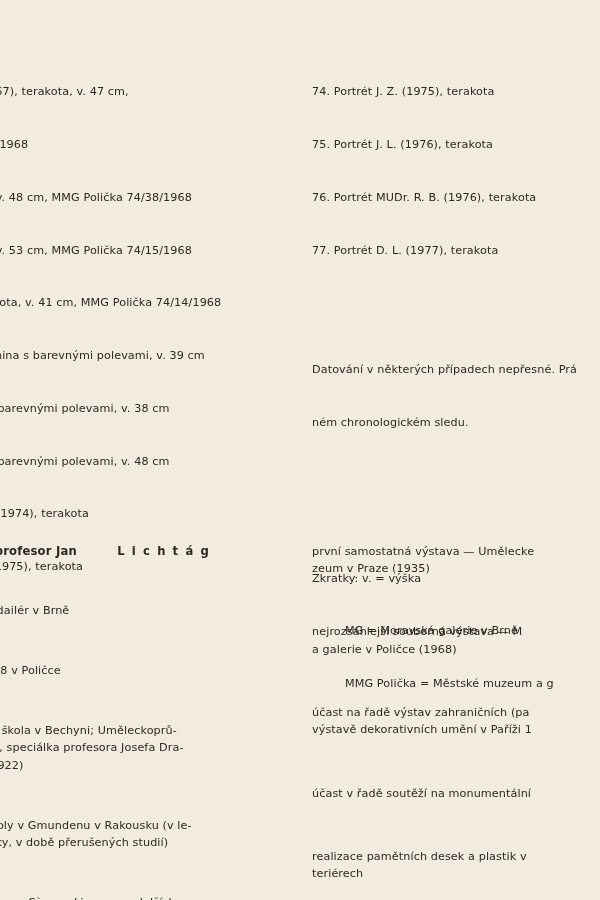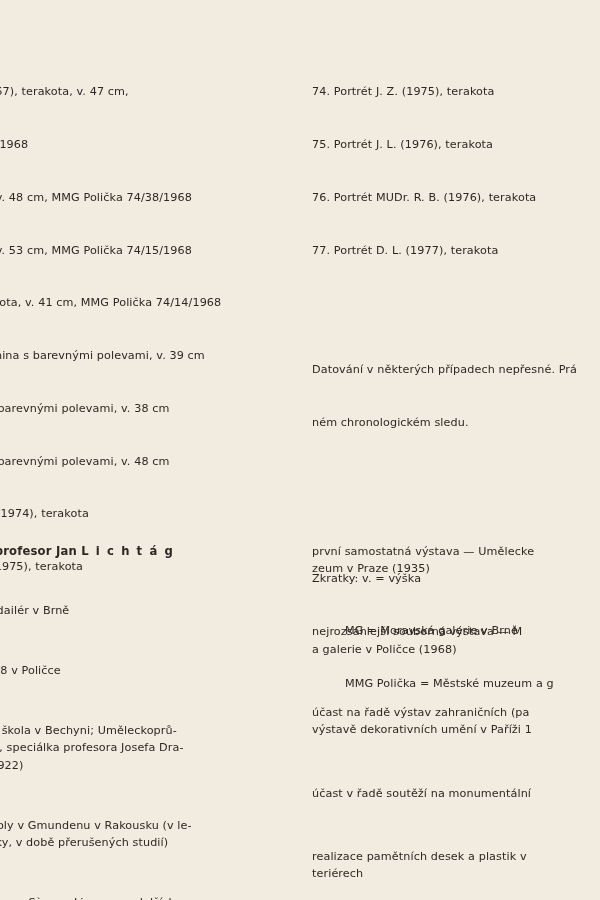--- a/index.html
+++ b/index.html
@@ -80,20 +80,21 @@
     width: 300px;
     line-height: 17.4px;
   }
   #bio-right .para {
     display: block;
     margin-bottom: 11px;
   }
 
   .spaced {
     letter-spacing: 1.6px;
+    margin-left: 36px;
   }
 </style>
 </head>
 <body>
 
 <div class="page">
 
   <div class="block" id="top-left">
     <span class="ln">n 1967), terakota, v. 47 cm,</span>
     <span class="ln">4/43/1968</span>

